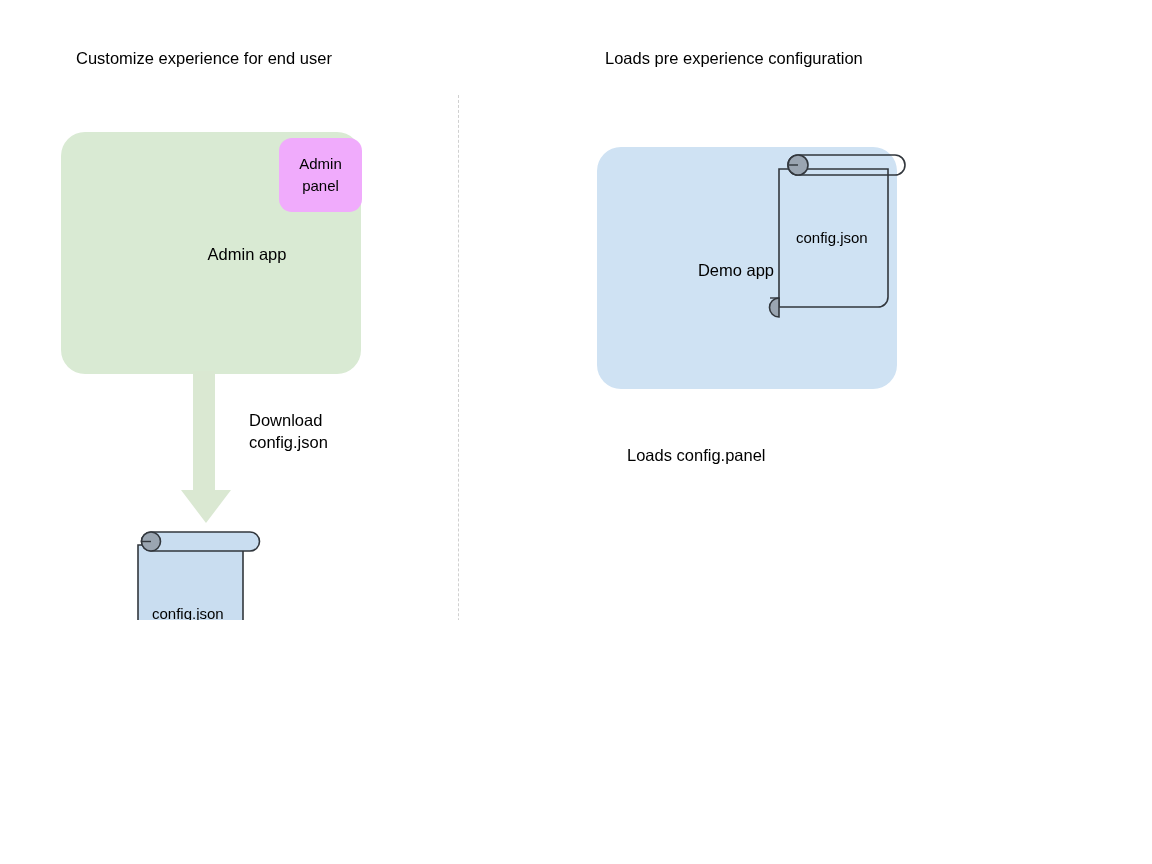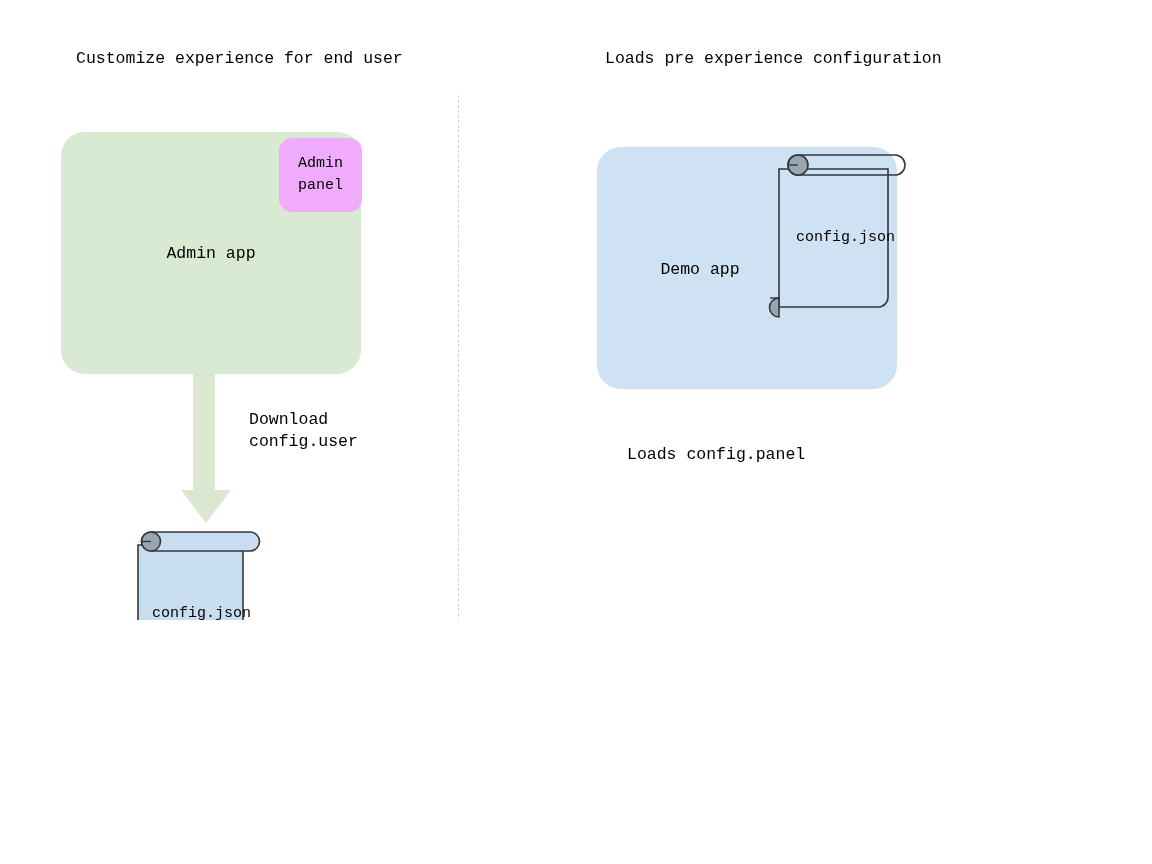--- a/index.html
+++ b/index.html
@@ -10,38 +10,38 @@
   body {
     font-family: "Liberation Sans", sans-serif;
     -webkit-font-smoothing: antialiased;
   }
   #canvas {
     position: relative;
     width: 1152px;
     height: 620px;
     background: #ffffff;
     overflow: hidden;
-    font-family: Liberation Mono, monospace;
   }
 
   
   .section-title {
     position: absolute;
     font-size: 16.5px;
     color: #000000;
     white-space: nowrap;
     line-height: 1.2;
   }
   .box-label {
     position: absolute;
     font-size: 16.5px;
     color: #000000;
     white-space: nowrap;
     text-align: center;
     line-height: 1.25;
+    margin-left: 36px;
   }
   .panel-label {
     position: absolute;
     font-size: 15px;
     color: #000000;
     text-align: center;
     line-height: 1.45;
     white-space: pre-line;
     left: 0;
     right: 0;
@@ -108,21 +108,21 @@
 
   <div class="admin-panel" style="left:279px; top:138px; width:83px; height:74px;">
     <div class="panel-label">Admin
 panel</div>
   </div>
 
   <svg class="svg-layer">
     <polygon points="193,371 215,371 215,490 231,490 206,523 181,490 193,490" fill="#dae8d2"></polygon>
   </svg>
   <div class="edge-label" style="left:249px; top:409px;">Download
-config.user</div>
+config.json</div>
 
   <svg class="svg-layer">
 
     <path d="M 138,545 L 138,684 L 233,684 A 10 10 0 0 0 243,674 L 243,545 Z" fill="#c9ddf0" stroke="#32373d" stroke-width="1.6"></path>
 
     <path d="M 151,532 L 250,532 A 9.5 9.5 0 0 1 250,551 L 151,551 A 9.5 9.5 0 0 1 151,532 Z" fill="#c9ddf0" stroke="#32373d" stroke-width="1.6"></path>
 
     <path d="M 151,532 A 9.5 9.5 0 0 0 151,551 A 9.5 9.5 0 0 0 151,532 Z" fill="#9aa5b1" stroke="#32373d" stroke-width="1.6"></path>
     <line x1="142" y1="541.5" x2="151" y2="541.5" stroke="#32373d" stroke-width="1.4"></line>
 

